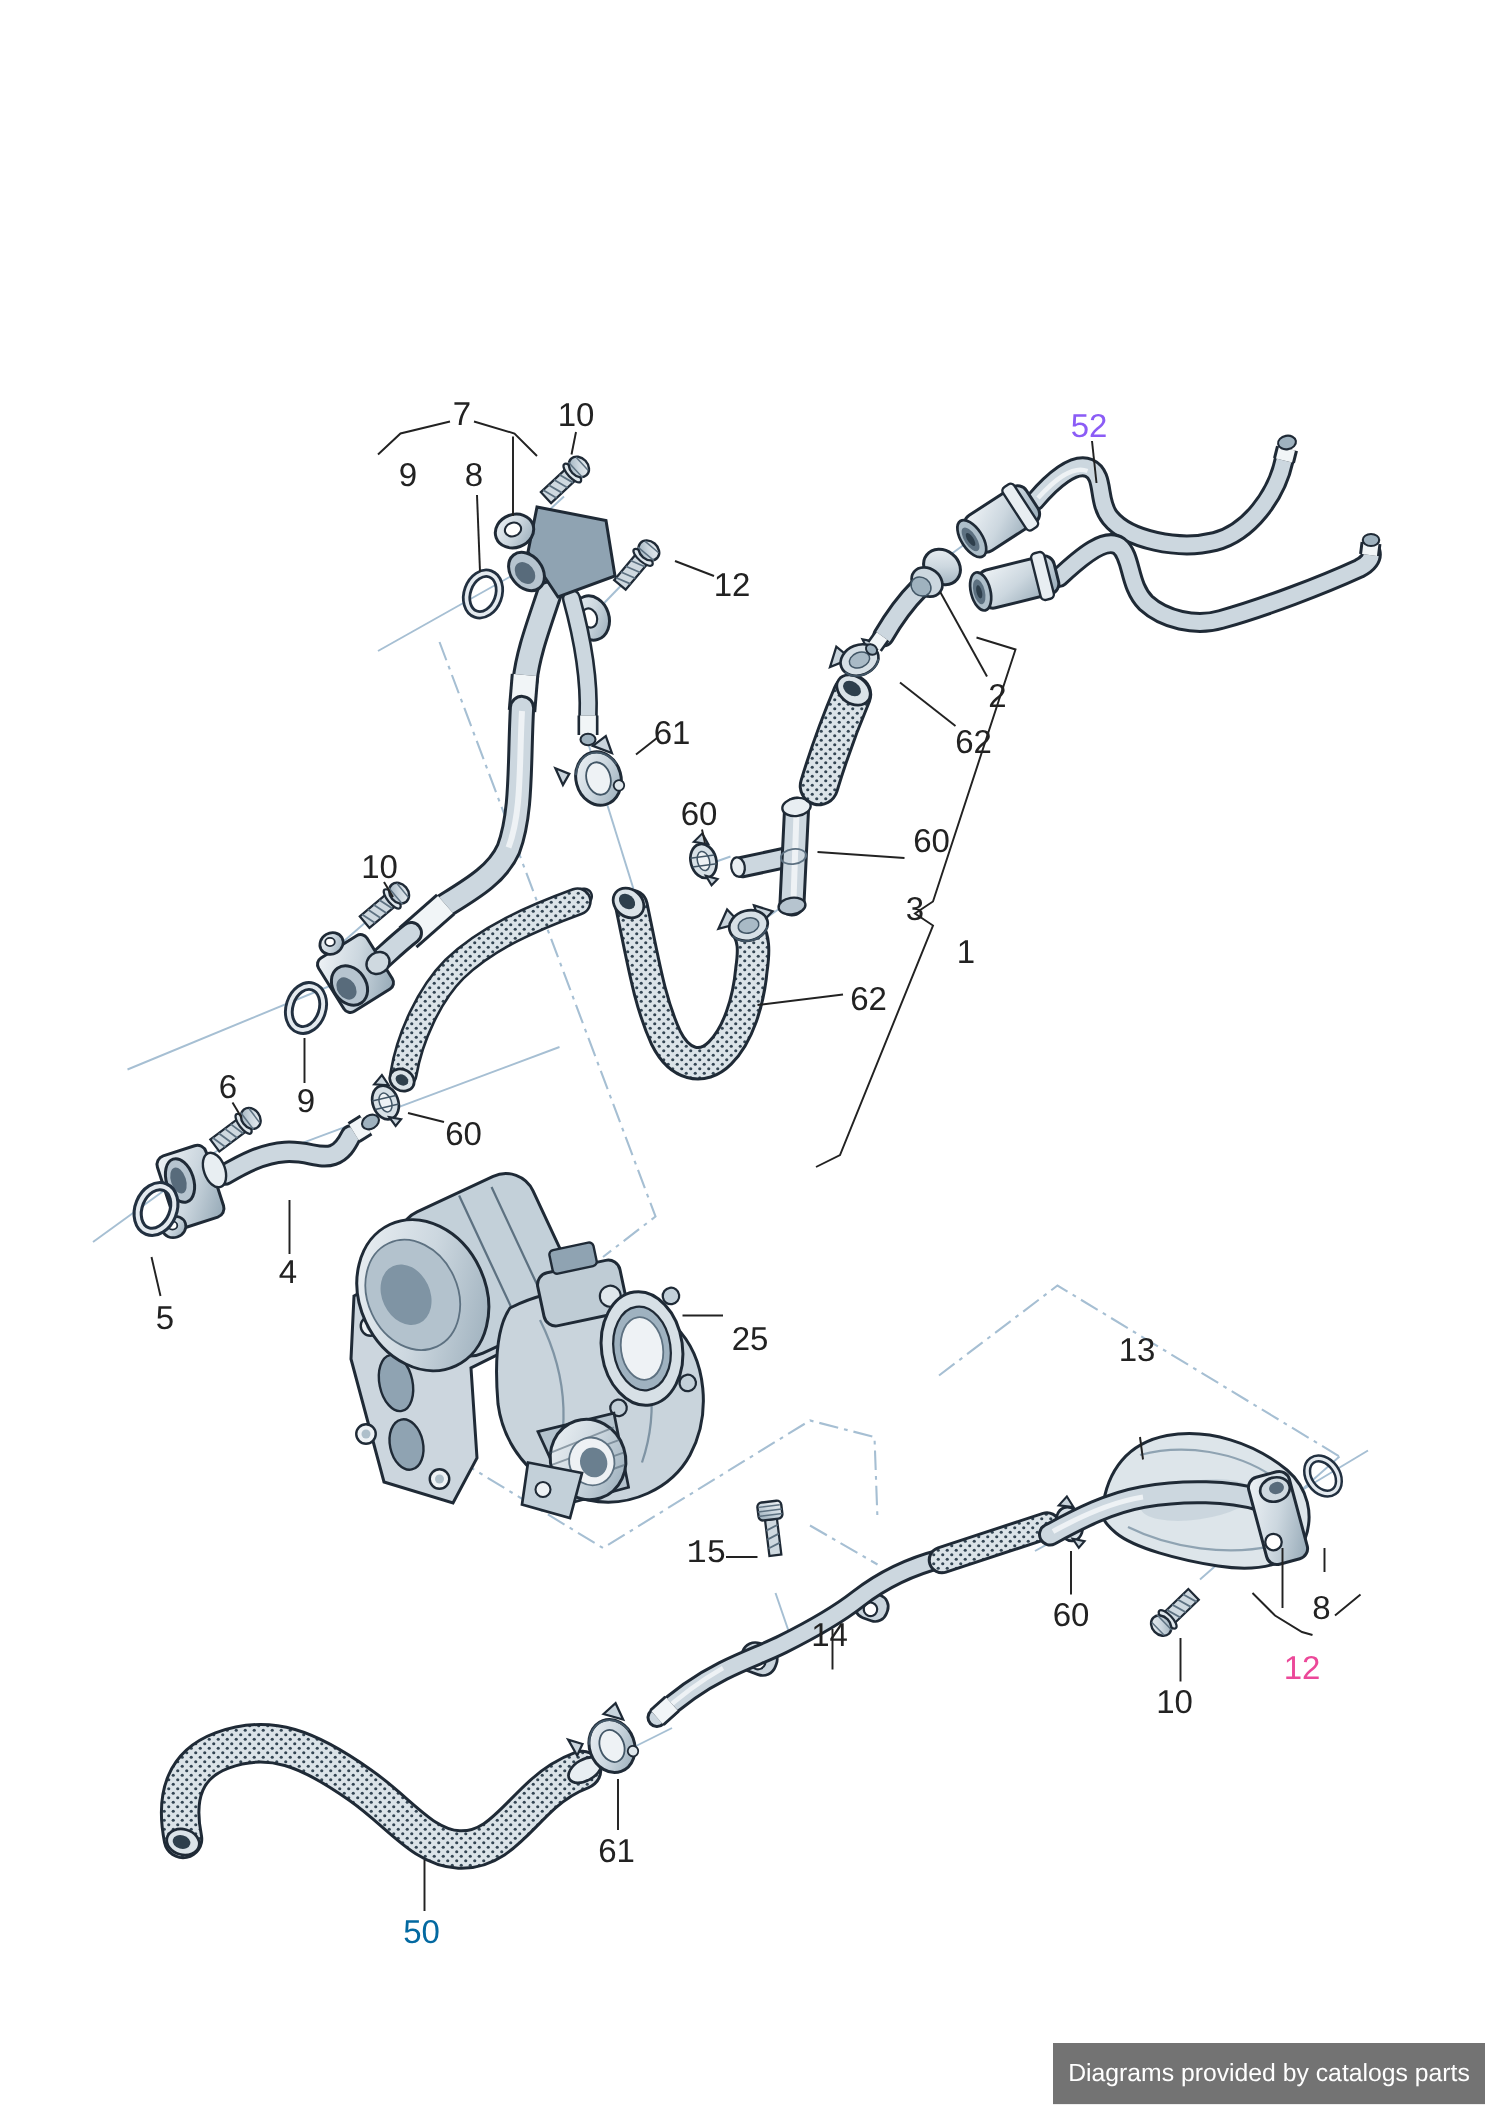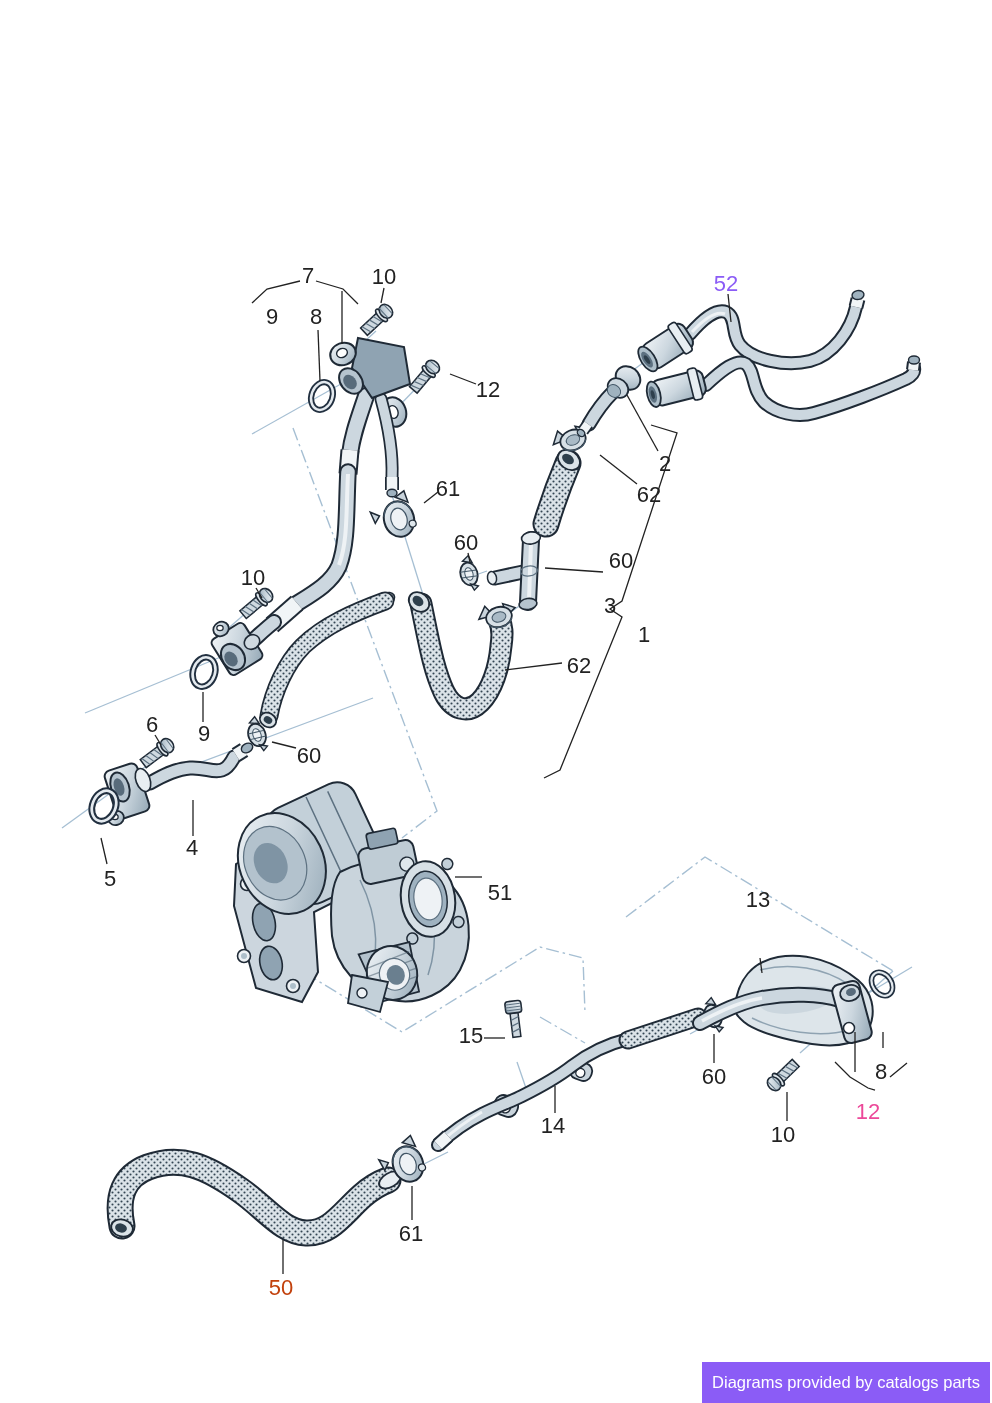--- a/index.html
+++ b/index.html
@@ -1,21 +1,21 @@
 <!DOCTYPE html>
 <html><head>
 <meta charset="utf-8">
 <style>
   html,body{margin:0;padding:0;background:#fff;}
   .page{position:relative;width:992px;height:1403px;background:#fff;overflow:hidden;
         font-family:"Liberation Sans", sans-serif;}
   .art{position:absolute;left:0;top:0;}
   .callout{position:absolute;transform:translate(-50%,-50%);font-size:22px;line-height:1;
            color:#222;white-space:nowrap;}
-  .footer{position:absolute;left:702px;top:1362px;width:288px;height:41px;background:#8b5cf6;
+  .footer{position:absolute;left:702px;top:1362px;width:288px;height:41px;background:#737373;
           color:#fff;display:flex;align-items:center;justify-content:center;font-size:16.5px;}
 </style>
 </head>
 <body>
 
 <div class="page">
 
 <svg class="art" width="992" height="1403" viewBox="0 0 992 1403">
   <defs>
     <linearGradient id="gtube" x1="0" y1="0" x2="1" y2="1">
@@ -389,29 +389,29 @@
       <div class="callout" style="left: 621px; top: 561px; color: rgb(34, 34, 34);">60</div>
       <div class="callout" style="left: 610px; top: 606px; color: rgb(34, 34, 34);">3</div>
       <div class="callout" style="left: 644px; top: 635px; color: rgb(34, 34, 34);">1</div>
       <div class="callout" style="left: 579px; top: 666px; color: rgb(34, 34, 34);">62</div>
       <div class="callout" style="left: 253px; top: 578px; color: rgb(34, 34, 34);">10</div>
       <div class="callout" style="left: 204px; top: 734px; color: rgb(34, 34, 34);">9</div>
       <div class="callout" style="left: 152px; top: 725px; color: rgb(34, 34, 34);">6</div>
       <div class="callout" style="left: 309px; top: 756px; color: rgb(34, 34, 34);">60</div>
       <div class="callout" style="left: 192px; top: 848px; color: rgb(34, 34, 34);">4</div>
       <div class="callout" style="left: 110px; top: 879px; color: rgb(34, 34, 34);">5</div>
-      <div class="callout" style="left: 500px; top: 893px; color: rgb(34, 34, 34);">51</div>
-      <div class="callout" style="left: 471px; top: 1036px; color: rgb(34, 34, 34);">15</div>
-      <div class="callout" style="left: 553px; top: 1126px; color: rgb(34, 34, 34); text-align: right;">14</div>
+      <div class="callout" style="left: 500px; top: 893px; color: rgb(34, 34, 34);">25</div>
+      <div class="callout" style="left: 471px; top: 1036px; color: rgb(34, 34, 34); font-family: Liberation Mono, monospace;">15</div>
+      <div class="callout" style="left: 553px; top: 1090px; color: rgb(34, 34, 34); text-align: right;">14</div>
       <div class="callout" style="left: 758px; top: 900px; color: rgb(34, 34, 34);">13</div>
       <div class="callout" style="left: 714px; top: 1077px; color: rgb(34, 34, 34);">60</div>
       <div class="callout" style="left: 783px; top: 1135px; color: rgb(34, 34, 34);">10</div>
       <div class="callout" style="left: 881px; top: 1072px; color: rgb(34, 34, 34);">8</div>
       <div class="callout" style="left: 868px; top: 1112px; color: #ec4899;">12</div>
       <div class="callout" style="left: 411px; top: 1234px; color: rgb(34, 34, 34);">61</div>
-      <div class="callout" style="left: 281px; top: 1288px; color: #c2410c;">50</div>
+      <div class="callout" style="left: 281px; top: 1288px; color: #0369a1;">50</div>
     </div>
 
 <div class="footer">
   <span>Diagrams provided by catalogs parts</span>
 </div>
 
 </div>
 
 </body></html>

